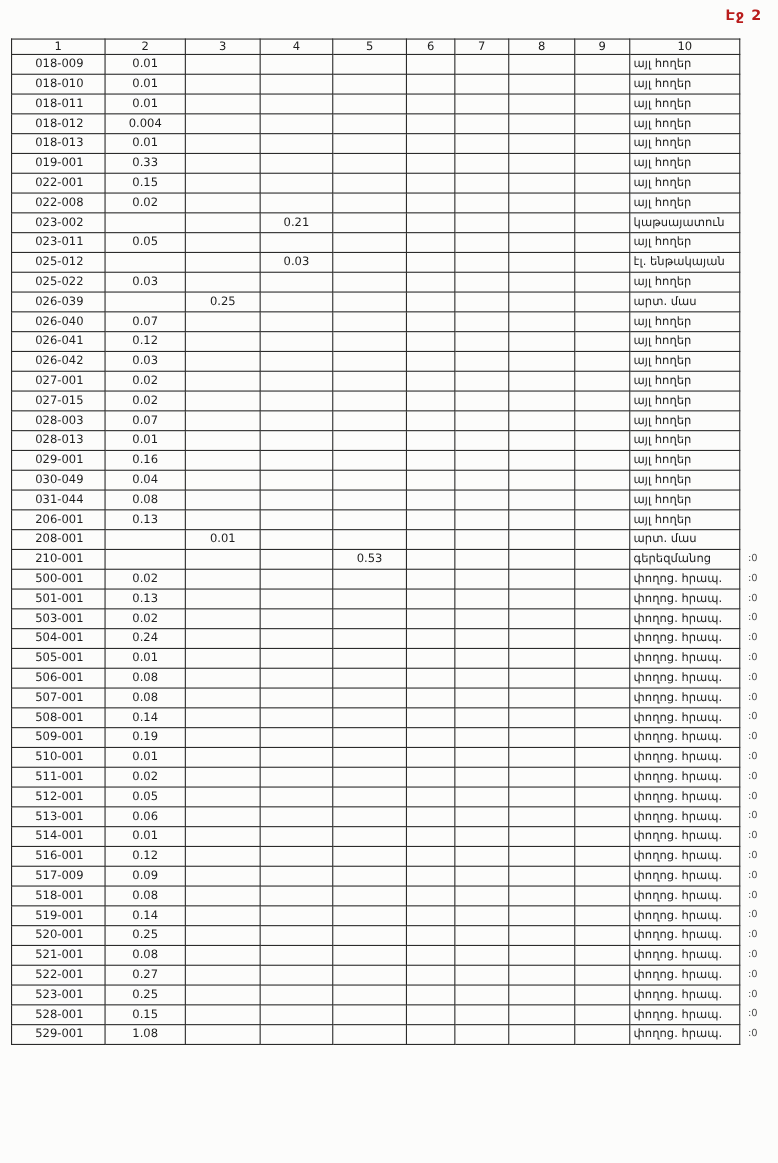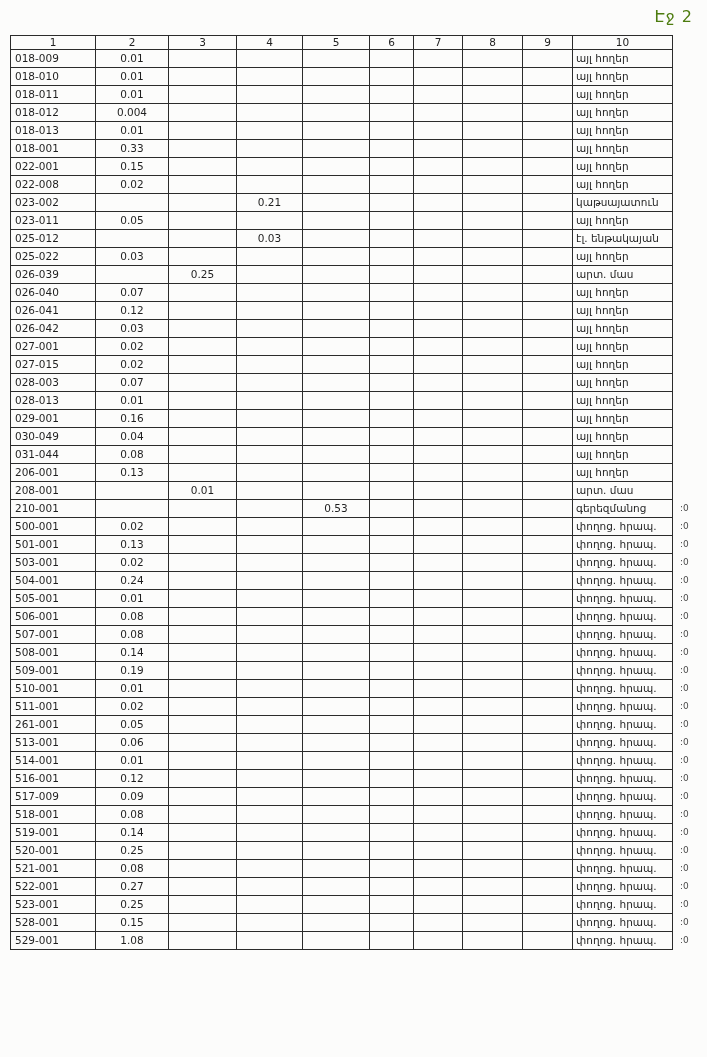--- a/index.html
+++ b/index.html
@@ -9,24 +9,24 @@
     font-family: "DejaVu Sans", "Liberation Sans", sans-serif;
     color: #1d1d1d;
     position: relative;
     overflow: hidden;
   }
   .sheet { position: absolute; inset: 0; }
   .page-label {
     position: absolute;
     top: 7px;
     right: 14px;
-    font-size: 16px;
-    font-weight: normal;
+    font-size: 13px;
+    font-weight: bold;
     letter-spacing: 1px;
-    color: #4d7c0f;
+    color: #b91c1c;
   }
   table.doc-table {
     position: absolute;
     top: 35px;
     left: 10px;
     border-collapse: collapse;
     table-layout: fixed;
   }
   .doc-table th, .doc-table td {
     border: 1px solid #2b2b2b;
@@ -41,21 +41,21 @@
     text-align: center;
     padding: 0;
     color: #222;
   }
   .doc-table tbody td {
     height: 17.7px;
     line-height: 17px;
     padding: 0 2px;
     color: #1f1f1f;
   }
-  .doc-table td.c1 { text-align: left; padding-left: 4px; }
+  .doc-table td.c1 { text-align: center; padding-left: 4px; }
   .doc-table td.c2, .doc-table td.c3, .doc-table td.c4,
   .doc-table td.c5, .doc-table td.c6, .doc-table td.c7,
   .doc-table td.c8, .doc-table td.c9 { text-align: center; }
   .doc-table td.c10 { text-align: left; padding-left: 3px; }
   .doc-table th.mark, .doc-table td.mark {
     border: none;
     background: transparent;
     font-size: 9px;
     color: #4c4c4c;
     text-align: left;
@@ -157,21 +157,21 @@
           <td class="c4"></td>
           <td class="c5"></td>
           <td class="c6"></td>
           <td class="c7"></td>
           <td class="c8"></td>
           <td class="c9"></td>
           <td class="c10">այլ հողեր</td>
           <td class="mark"></td>
         </tr>
         <tr>
-          <td class="c1">018-001</td>
+          <td class="c1">019-001</td>
           <td class="c2">0.33</td>
           <td class="c3"></td>
           <td class="c4"></td>
           <td class="c5"></td>
           <td class="c6"></td>
           <td class="c7"></td>
           <td class="c8"></td>
           <td class="c9"></td>
           <td class="c10">այլ հողեր</td>
           <td class="mark"></td>
@@ -573,21 +573,21 @@
           <td class="c4"></td>
           <td class="c5"></td>
           <td class="c6"></td>
           <td class="c7"></td>
           <td class="c8"></td>
           <td class="c9"></td>
           <td class="c10">փողոց. հրապ.</td>
           <td class="mark">:0</td>
         </tr>
         <tr>
-          <td class="c1">261-001</td>
+          <td class="c1">512-001</td>
           <td class="c2">0.05</td>
           <td class="c3"></td>
           <td class="c4"></td>
           <td class="c5"></td>
           <td class="c6"></td>
           <td class="c7"></td>
           <td class="c8"></td>
           <td class="c9"></td>
           <td class="c10">փողոց. հրապ.</td>
           <td class="mark">:0</td>

